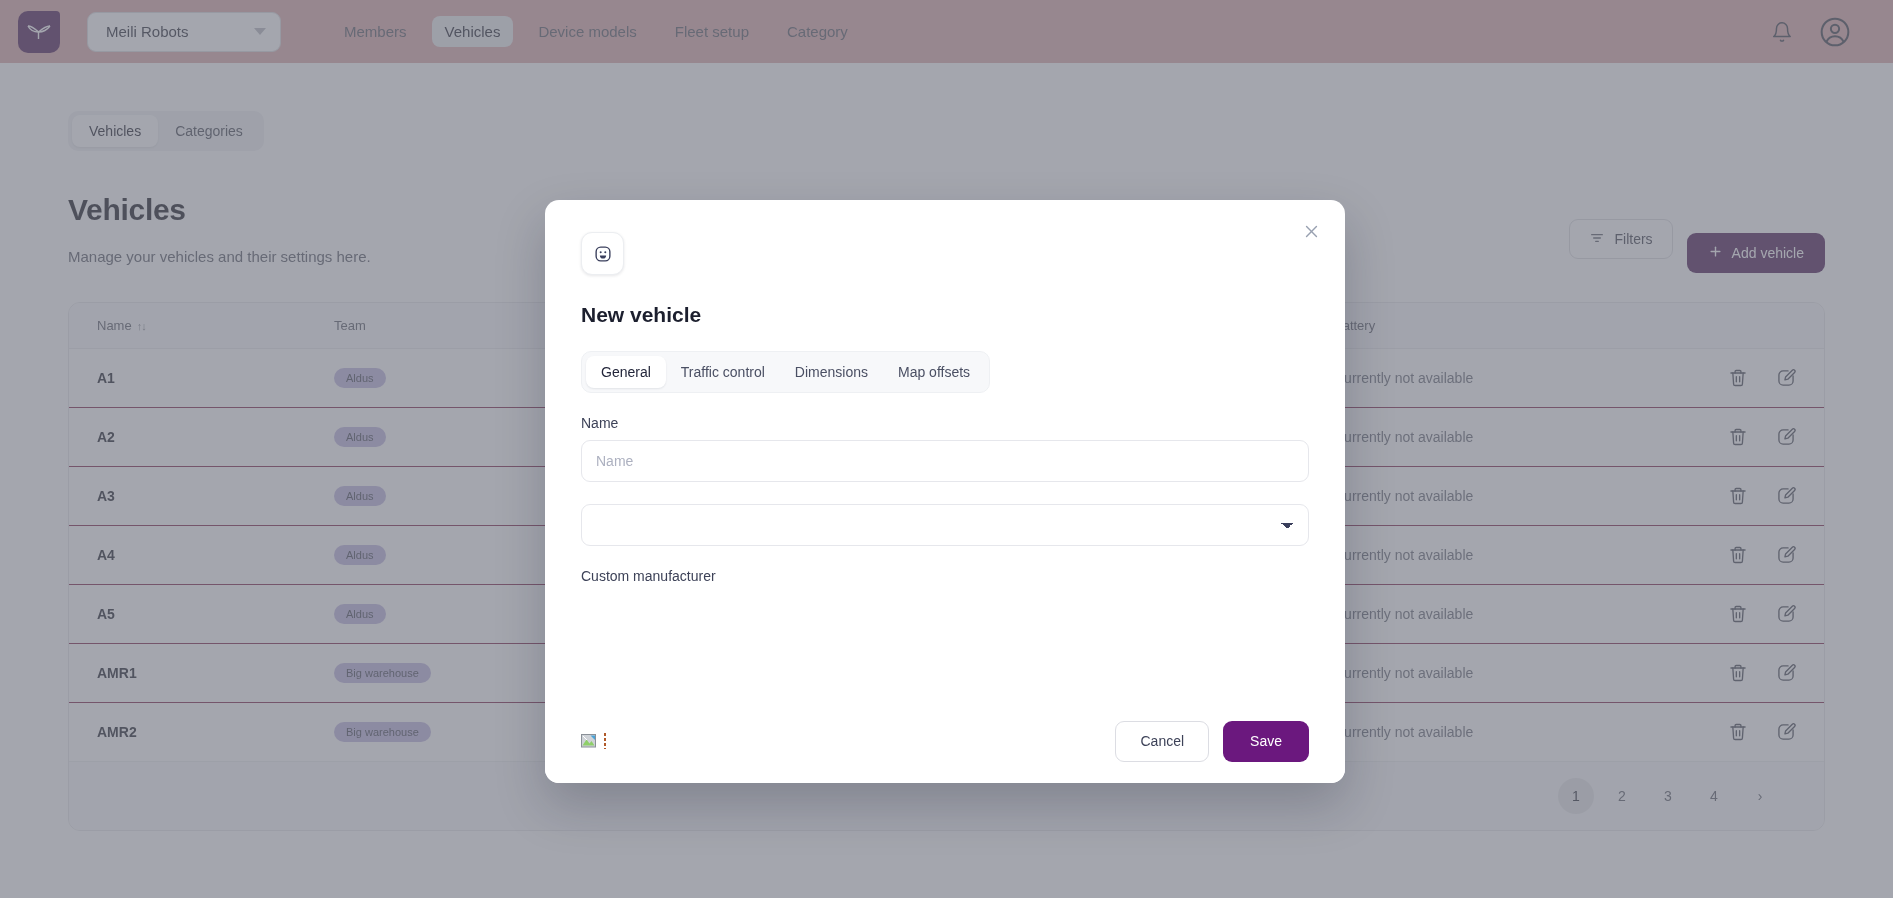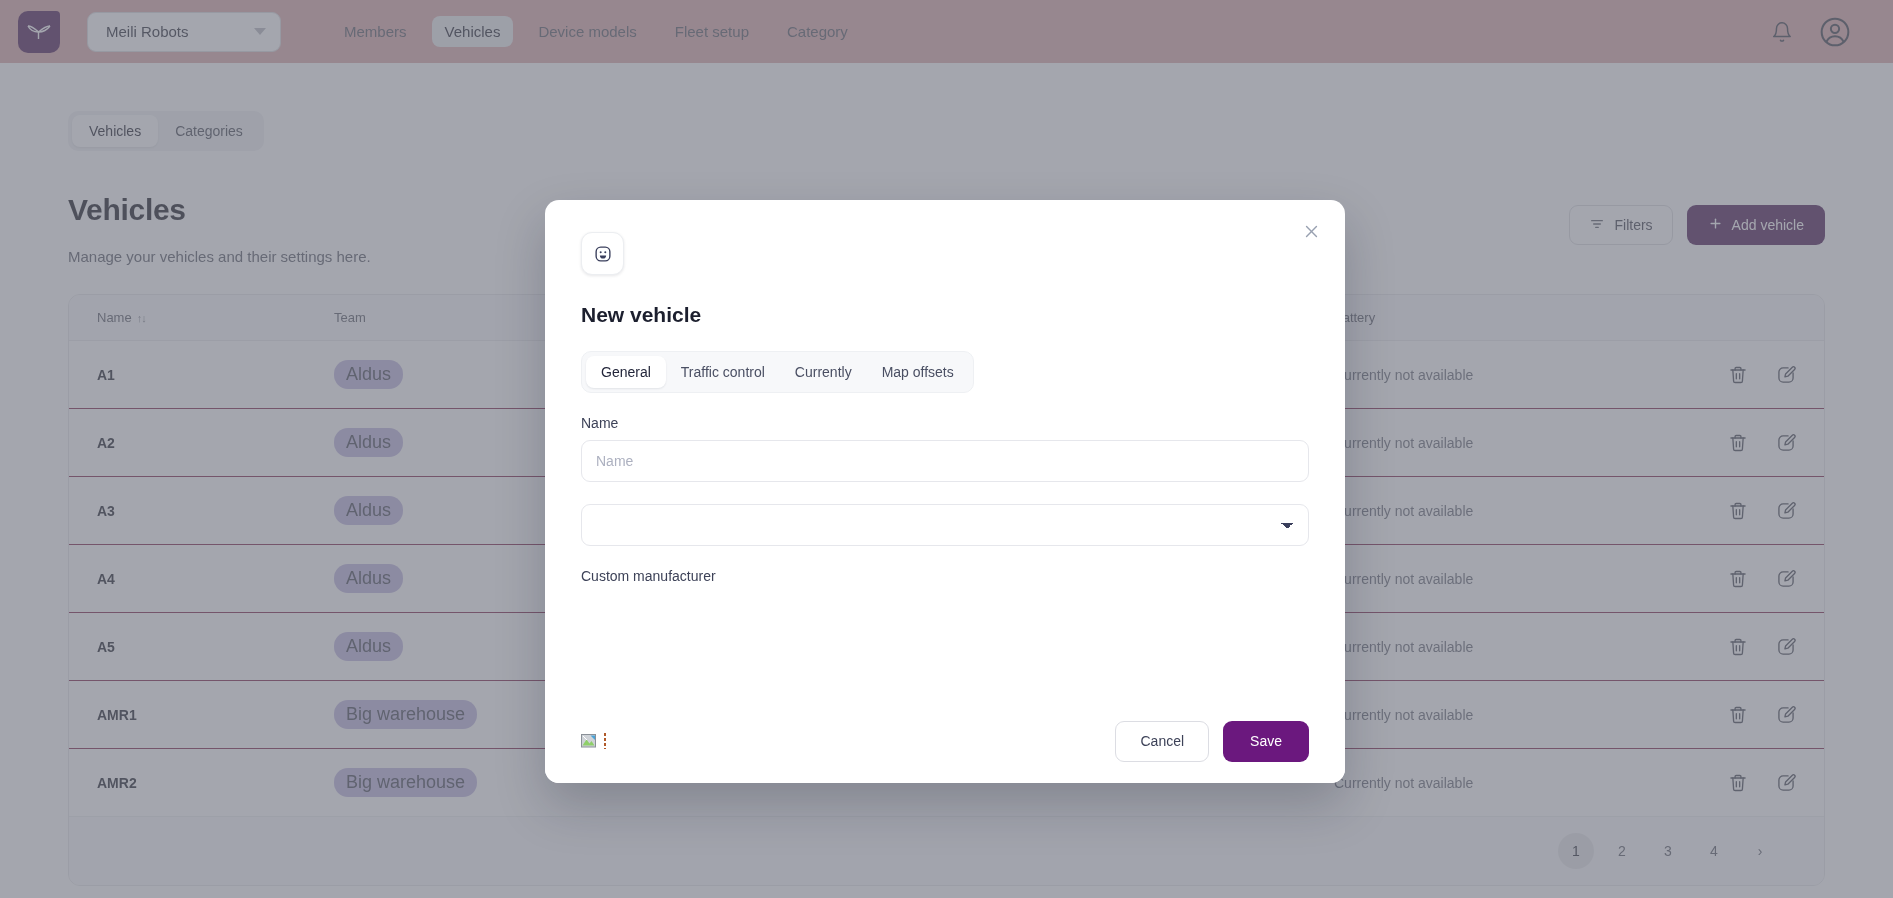--- a/index.html
+++ b/index.html
@@ -138,20 +138,21 @@
     background: #fff;
     border: 1px solid #dcdde3;
     color: #42475c;
     padding: 0 19px;
   }
   .btn-primary {
     background: #6b187e;
     color: #fff;
     padding: 0 21px;
     font-weight: 500;
+    margin-top: 28px;
   }
 
   
   .table-card {
     margin-top: 29px;
     border: 1px solid #e6e7ec;
     border-radius: 12px;
     overflow: hidden;
     background: #fff;
   }
@@ -176,21 +177,21 @@
   .c-name   { width: 265px; padding-left: 28px !important; }
   .c-team   { width: 280px; }
   .c-mid    { width: auto; }
   .c-batt   { width: 330px; }
   .c-act    { width: 160px; padding-right: 28px !important; }
   .cell-name { font-weight: 600; color: #252939; }
   .badge {
     display: inline-block;
     background: #c4b5fd;
     color: #4b5067;
-    font-size: 18px;
+    font-size: 11px;
     border-radius: 14px;
     padding: 4px 12px;
   }
   .batt-text { color: #6b7083; font-size: 14px; }
   .row-actions {
     display: flex; align-items: center;
     justify-content: flex-end;
     gap: 28px;
   }
   .row-icon { cursor: pointer; display: flex; }
@@ -658,21 +659,21 @@
         <circle cx="14.5" cy="10" r="1.1" fill="#3a3f5c" stroke="none"></circle>
         <path d="M8.6 13.6h6.8a3.4 3.4 0 0 1-6.8 0z" fill="#3a3f5c" stroke="none"></path>
       </svg>
     </div>
 
     <div class="modal-title">New vehicle</div>
 
     <div class="modal-tabs">
       <div class="modal-tab active">General</div>
       <div class="modal-tab">Traffic control</div>
-      <div class="modal-tab">Currently</div>
+      <div class="modal-tab">Dimensions</div>
       <div class="modal-tab">Map offsets</div>
     </div>
 
     <div class="field">
       <label class="field-label">Name</label>
       <input class="f-input" type="text" placeholder="Name" style="">
     </div>
 
 
     <div class="field">

